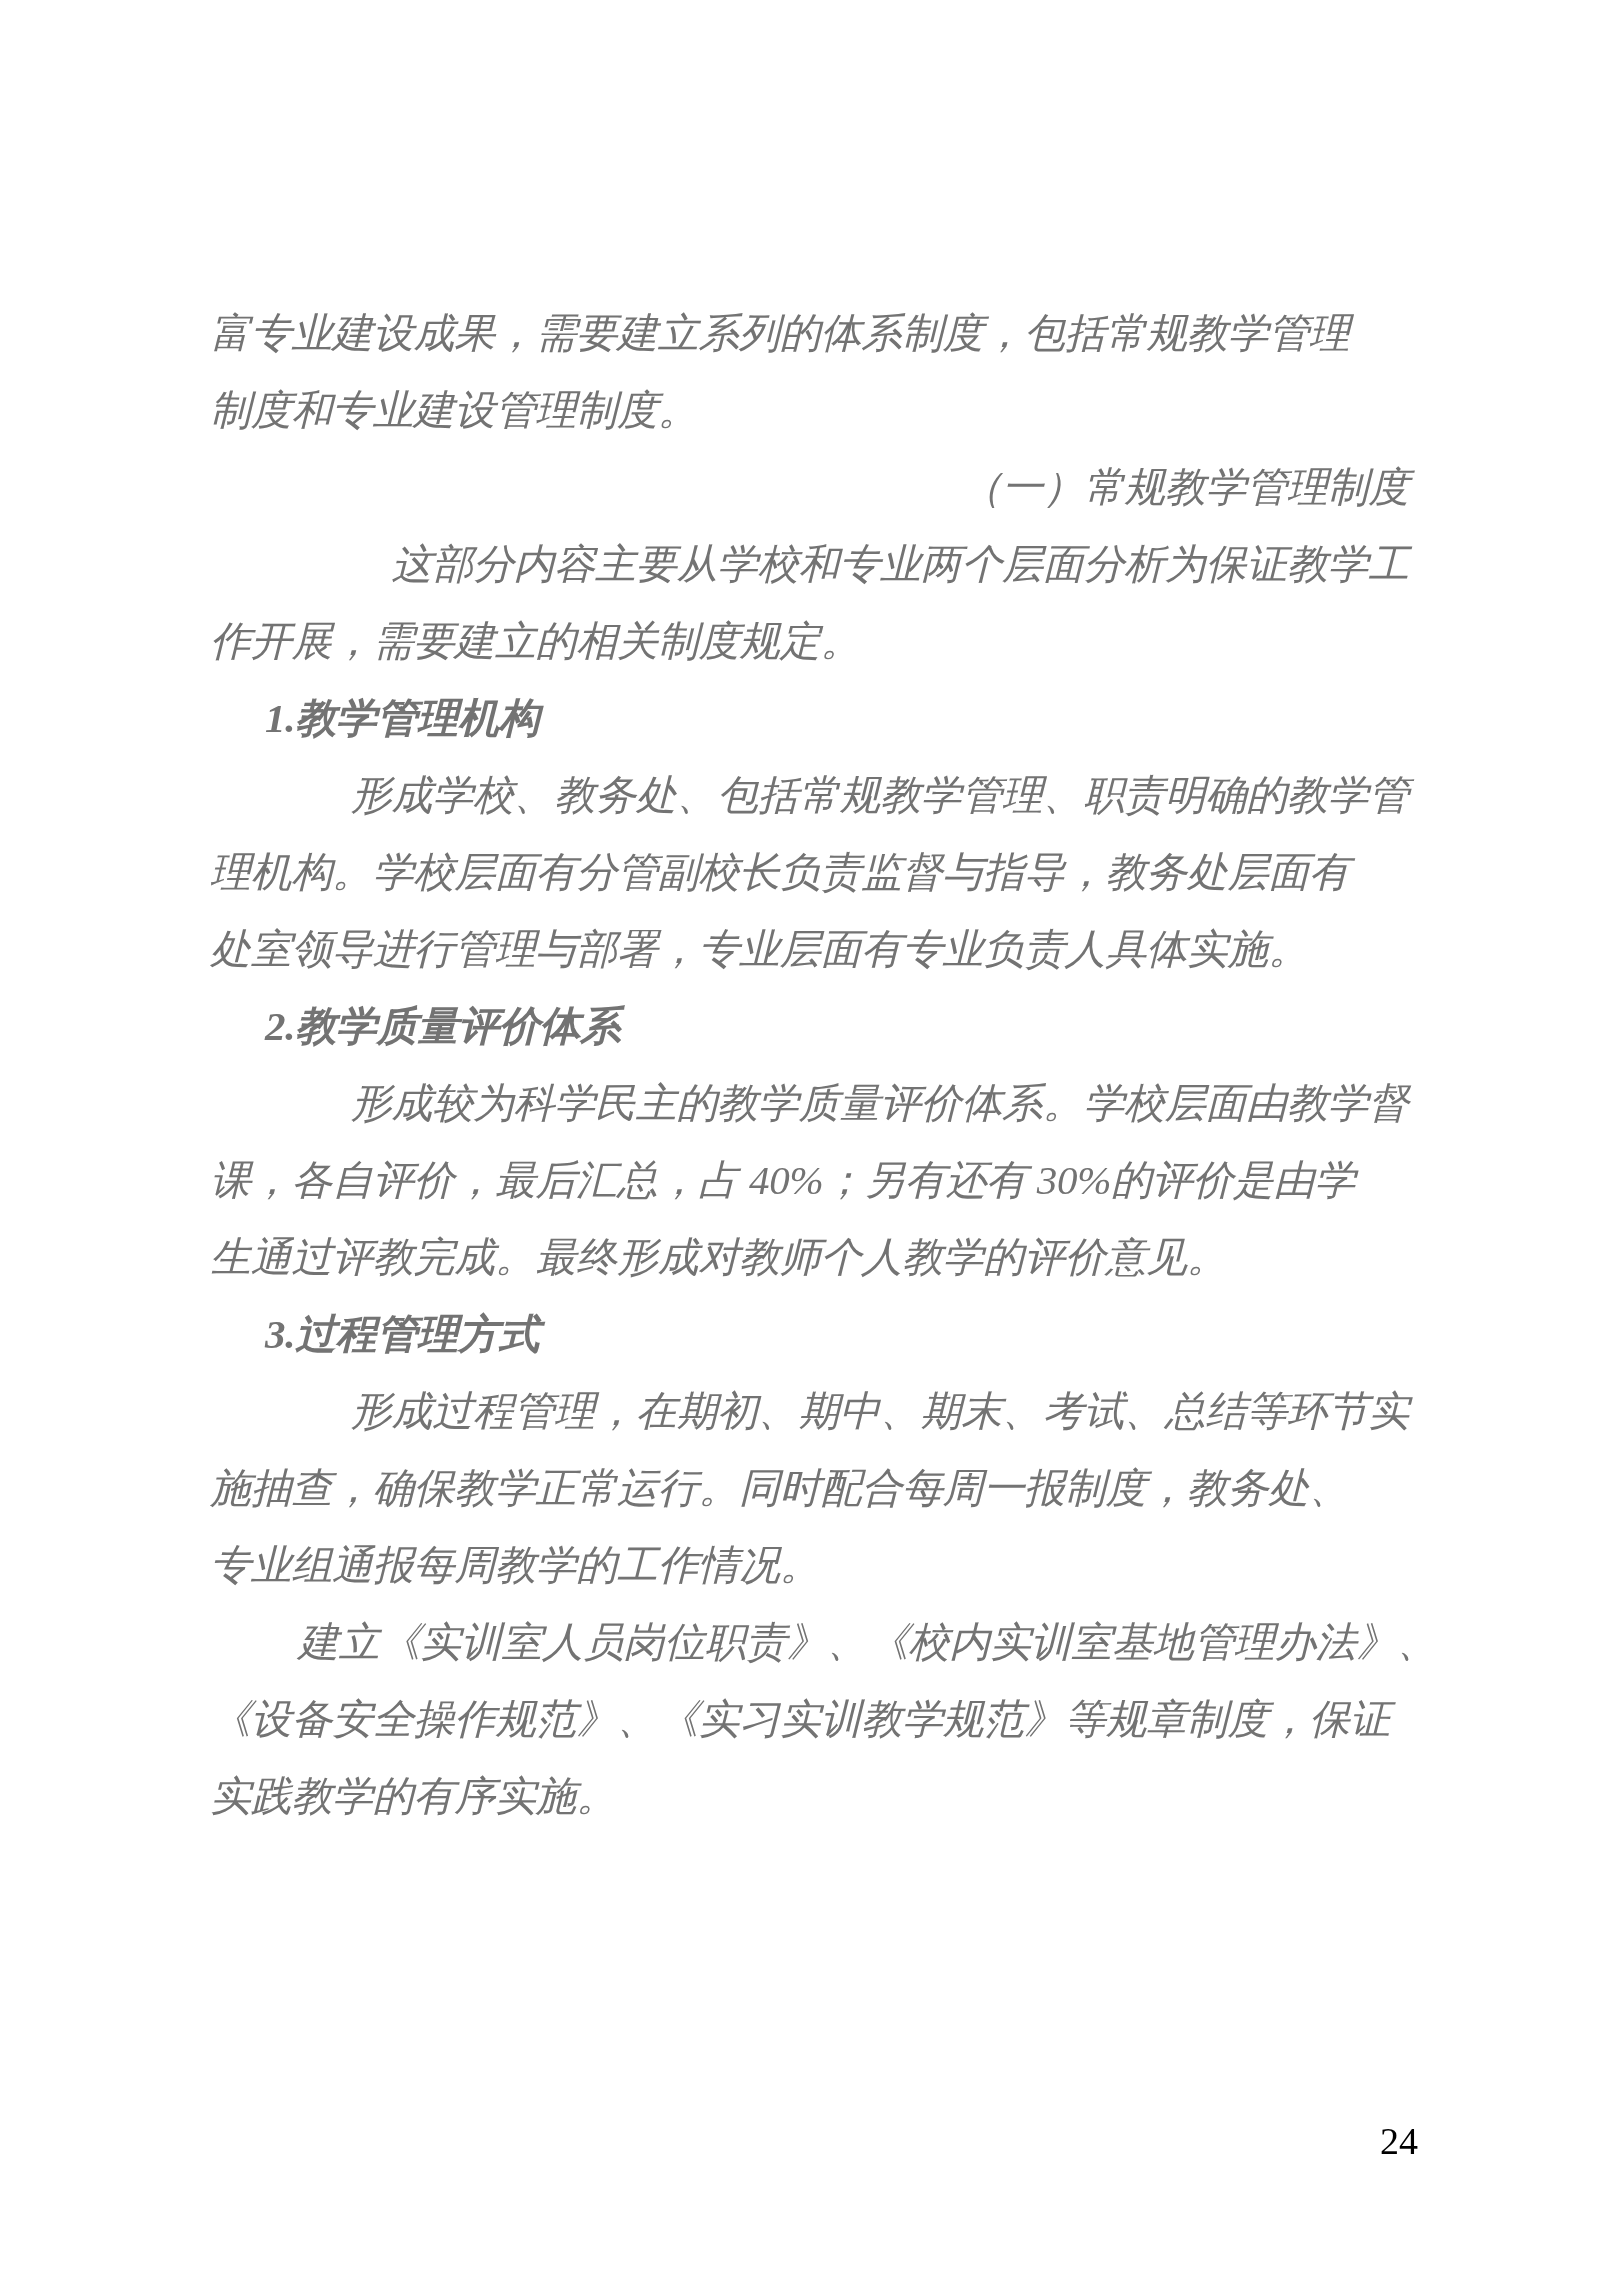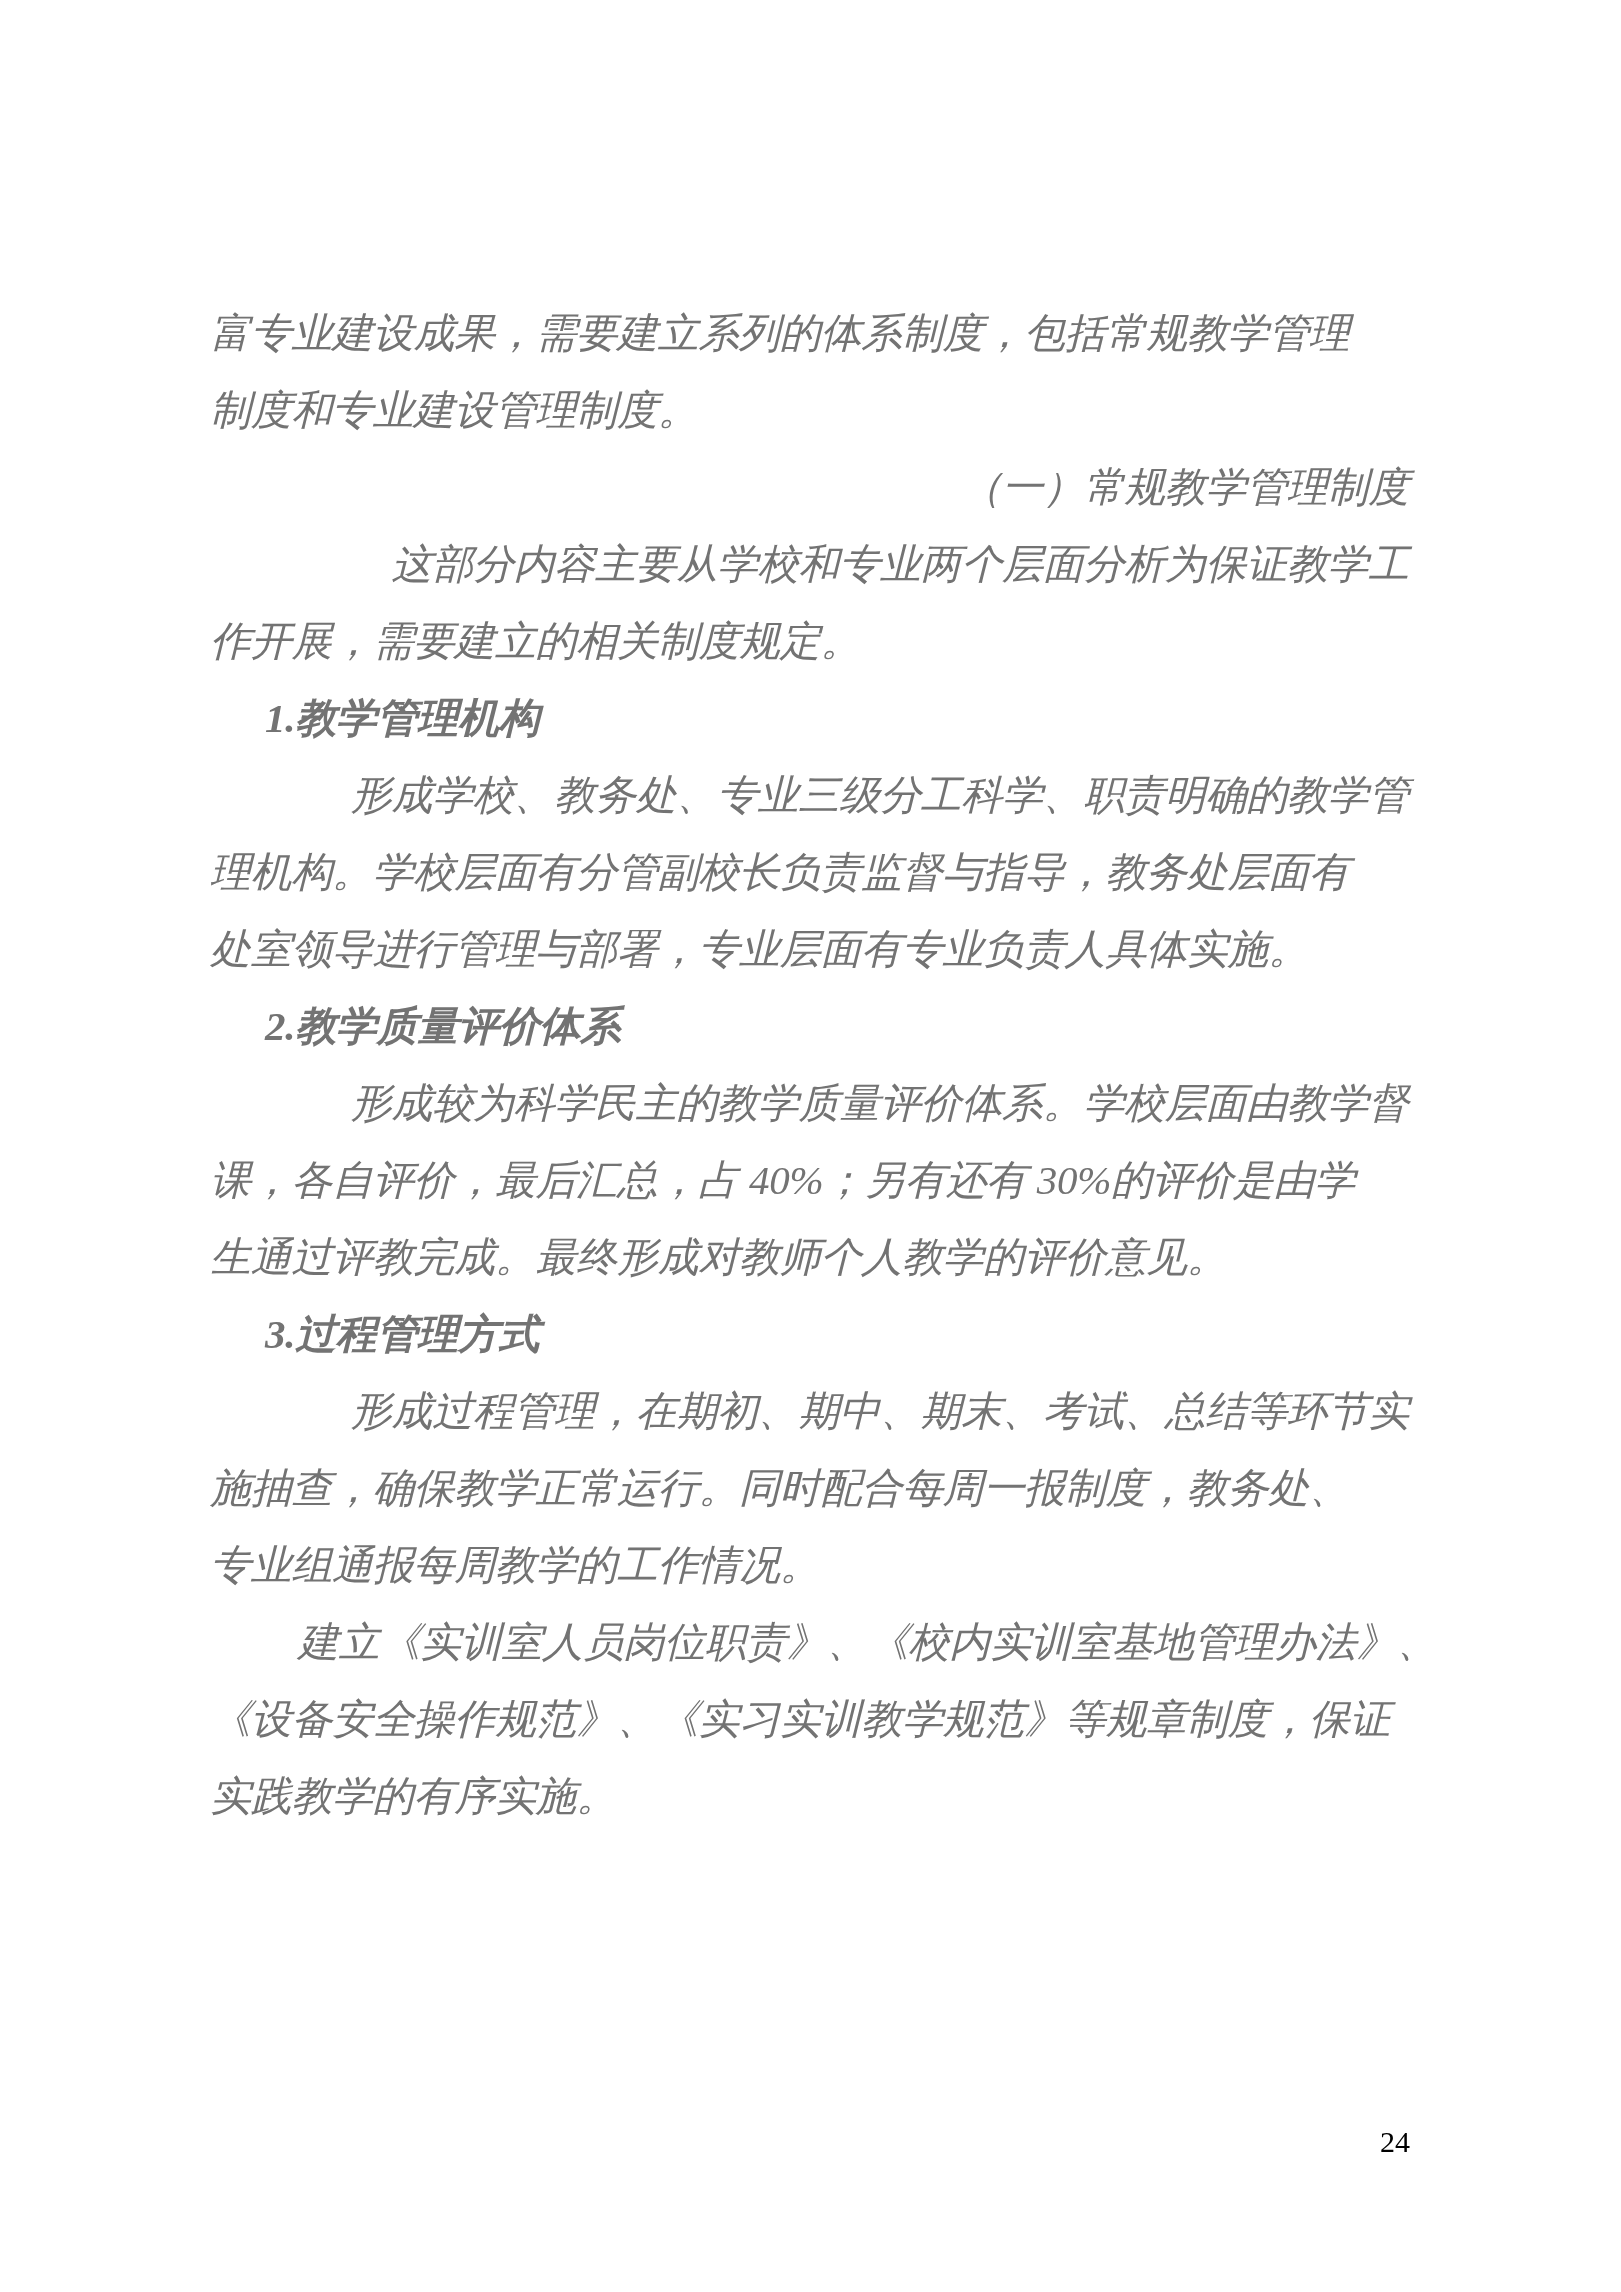--- a/index.html
+++ b/index.html
@@ -41,37 +41,37 @@
     text-align: right;
   }
   .line.h-num {
     padding-left: 55px;
     font-weight: bold;
   }
   .page-number {
     position: absolute;
     left: 1380px;
     top: 2125px;
-    font-size: 30px;
+    font-size: 38px;
     line-height: 33px;
     color: #000000;
   }
 </style>
 </head>
 <body>
 
 <div class="page">
   <div class="text-block">
     <div class="line">富专业建设成果，需要建立系列的体系制度，包括常规教学管理</div>
     <div class="line">制度和专业建设管理制度。</div>
     <div class="line indent">（一）常规教学管理制度</div>
     <div class="line indent">这部分内容主要从学校和专业两个层面分析为保证教学工</div>
     <div class="line">作开展，需要建立的相关制度规定。</div>
     <div class="line h-num">1.教学管理机构</div>
-    <div class="line indent">形成学校、教务处、专业三级分工科学、职责明确的教学管</div>
+    <div class="line indent">形成学校、教务处、包括常规教学管理、职责明确的教学管</div>
     <div class="line">理机构。学校层面有分管副校长负责监督与指导，教务处层面有</div>
     <div class="line">处室领导进行管理与部署，专业层面有专业负责人具体实施。</div>
     <div class="line h-num">2.教学质量评价体系</div>
     <div class="line indent">形成较为科学民主的教学质量评价体系。学校层面由教学督</div>
     <div class="line">课，各自评价，最后汇总，占 40%；另有还有 30%的评价是由学</div>
     <div class="line">生通过评教完成。最终形成对教师个人教学的评价意见。</div>
     <div class="line h-num">3.过程管理方式</div>
     <div class="line indent">形成过程管理，在期初、期中、期末、考试、总结等环节实</div>
     <div class="line">施抽查，确保教学正常运行。同时配合每周一报制度，教务处、</div>
     <div class="line">专业组通报每周教学的工作情况。</div>

